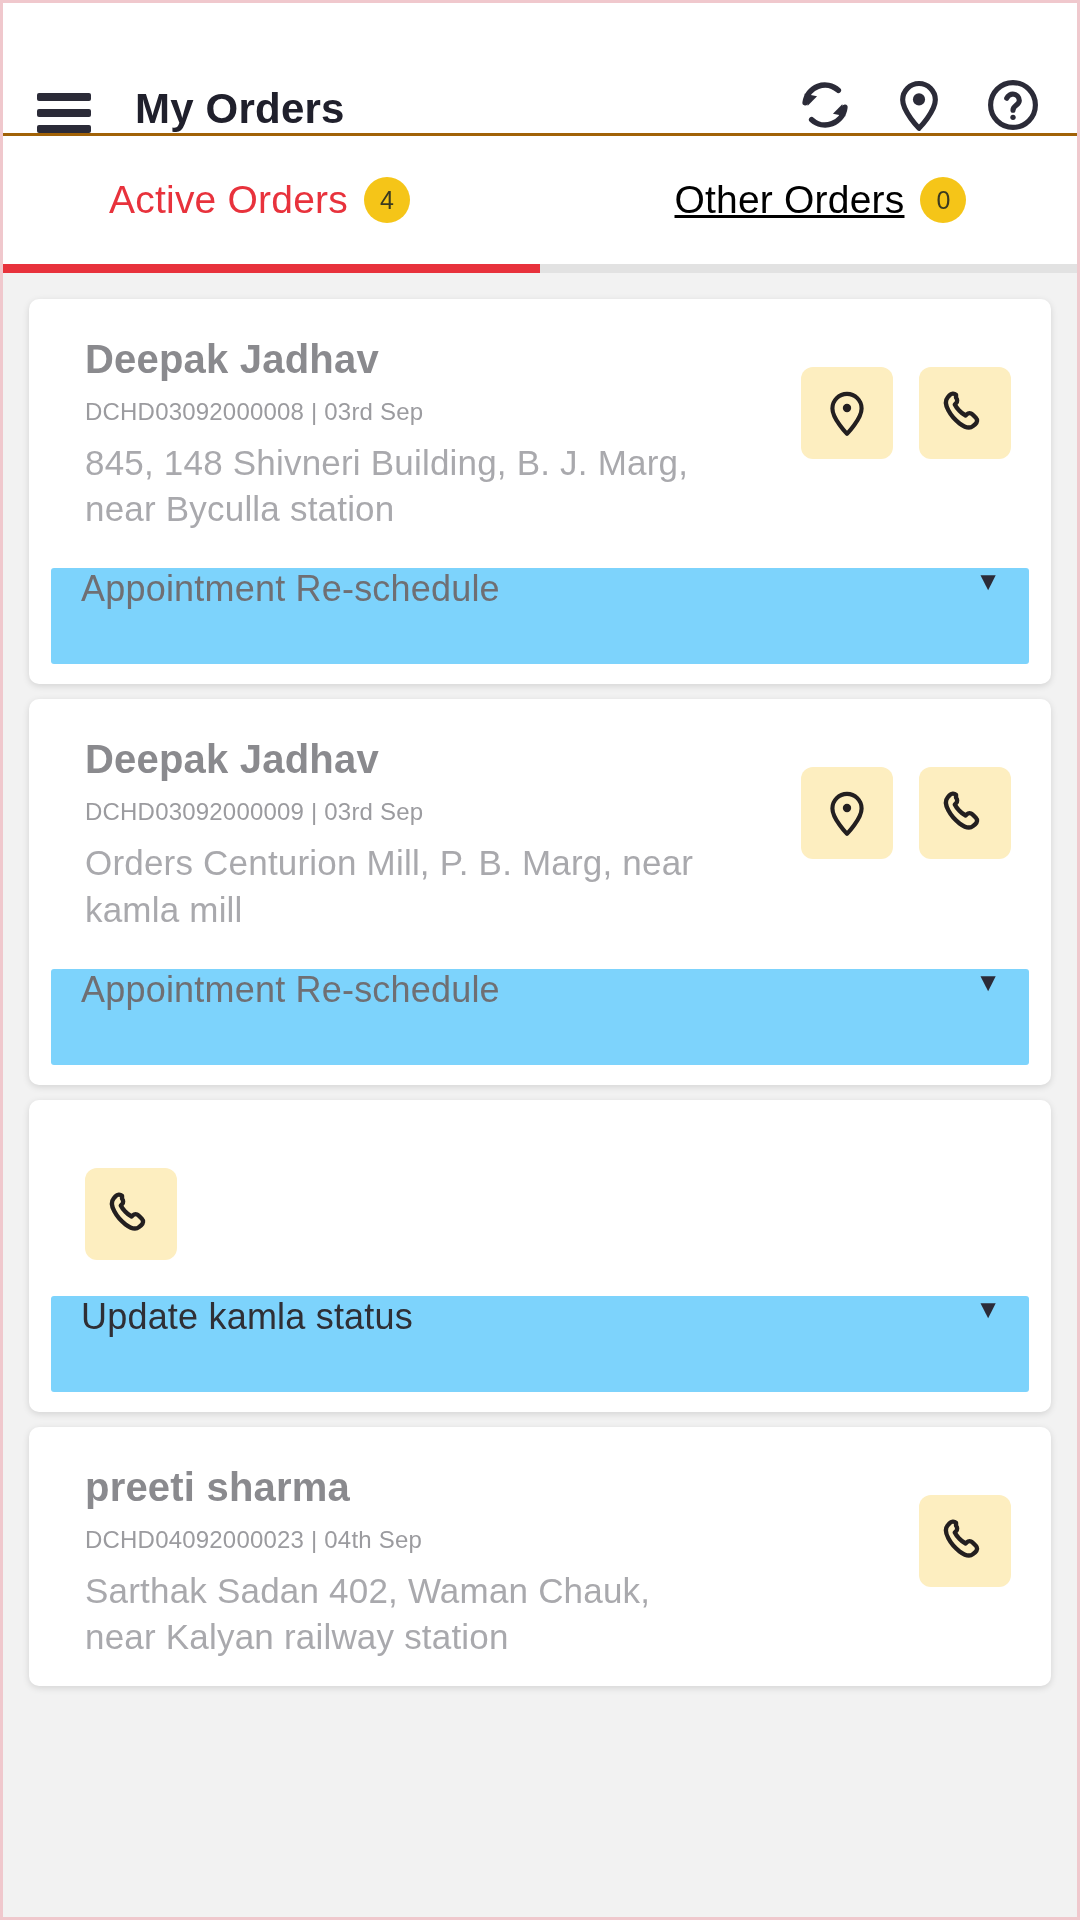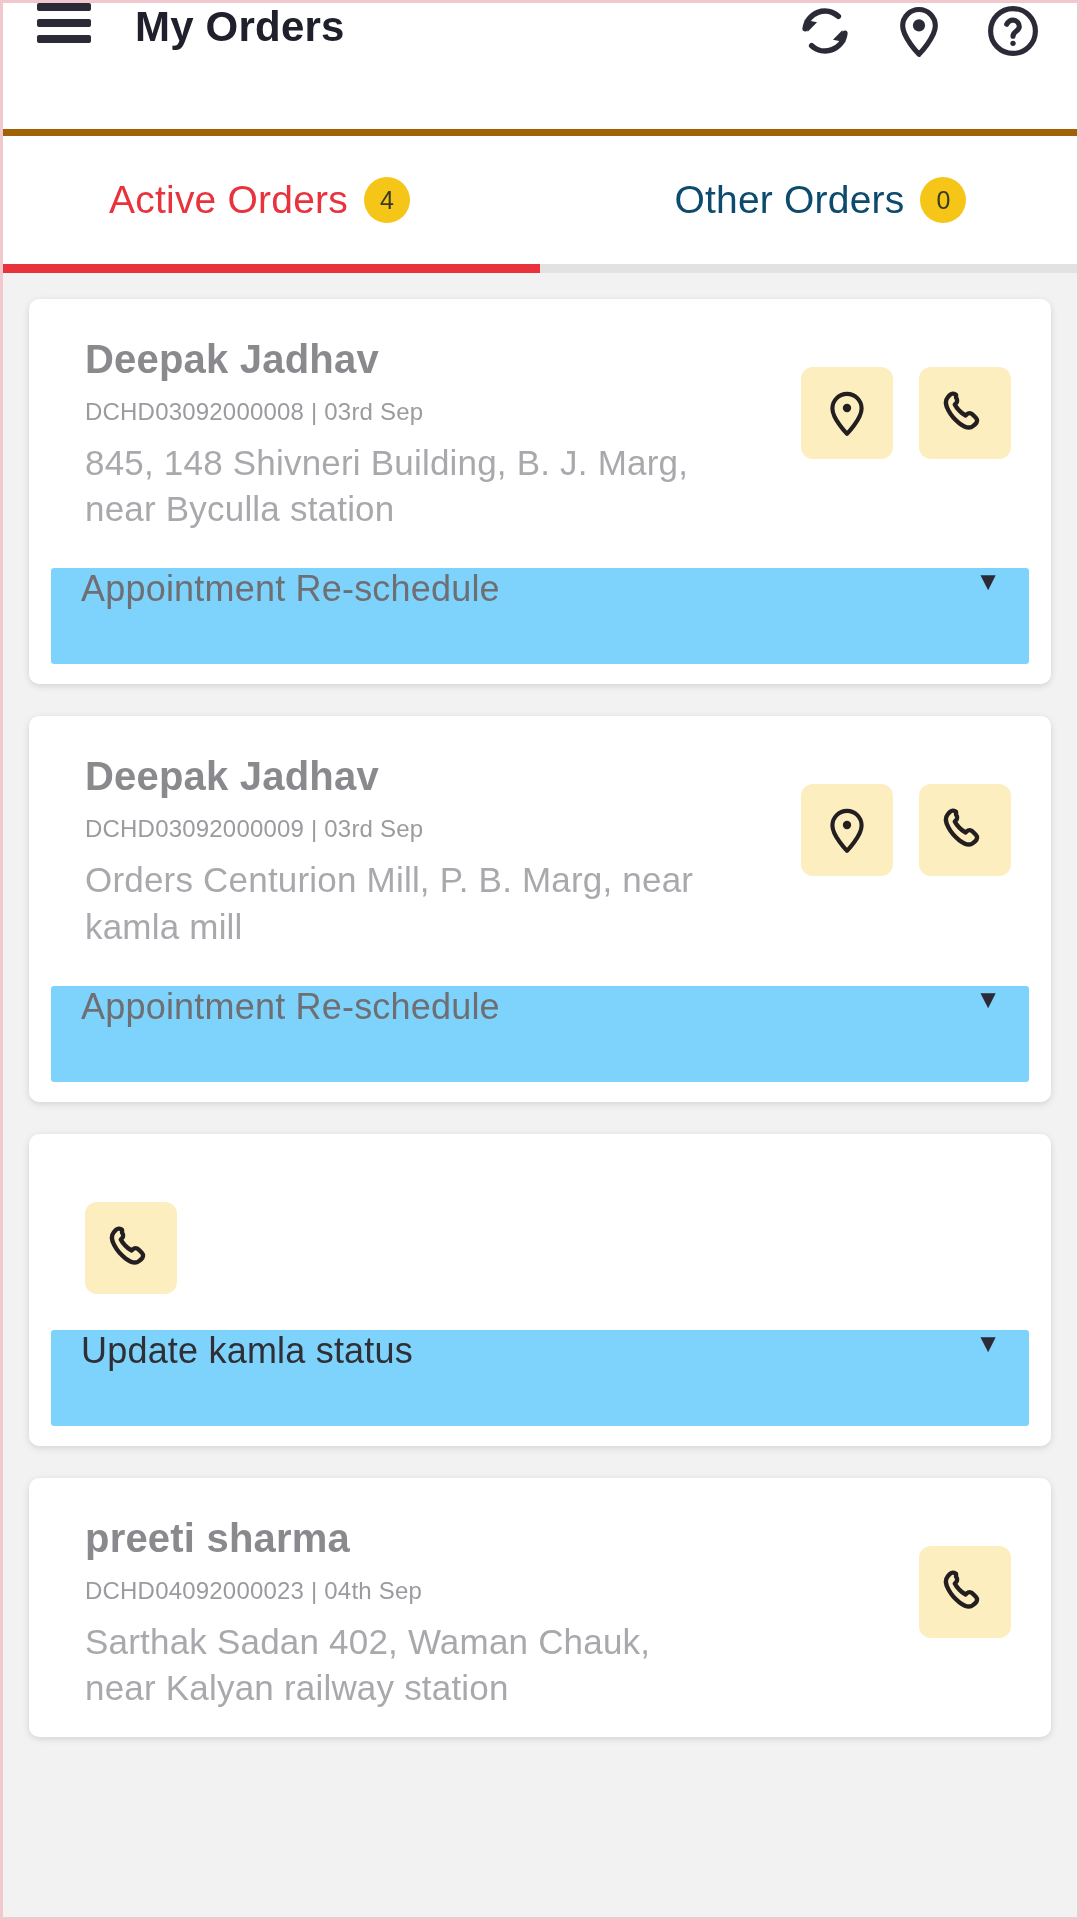--- a/index.html
+++ b/index.html
@@ -15,23 +15,23 @@
     background: #f2f2f2;
     border: 3px solid #f0c8cd;
     overflow: hidden;
   }
 
   
   #appbar {
     height: 133px;
     background: #ffffff;
     display: flex;
-    align-items: flex-start;
+    align-items: flex-end;
     padding: 0 36px 0 34px;
-    border-bottom: 7px solid #a16207;
+    border-bottom: 3px solid #a16207;
   }
   #hamburger {
     width: 54px; height: 40px;
     display: flex; flex-direction: column;
     justify-content: space-between;
     margin-right: 44px;
     cursor: pointer;
   }
   #hamburger span {
     display: block; height: 8px; width: 100%;
@@ -64,21 +64,21 @@
     flex: 1 1 0;
     height: 100%;
     display: flex;
     align-items: center;
     justify-content: center;
     gap: 16px;
     cursor: pointer;
   }
   .tab-label { font-size: 39px; letter-spacing: 0.2px; }
   .tab.active .tab-label { color: #e8323c; }
-  .tab.inactive .tab-label { color: #0c4a6e; }
+  .tab.inactive .tab-label { color: #000000; text-decoration: underline; }
   .tab-badge {
     min-width: 46px; height: 46px;
     border-radius: 50%;
     background: #f5c518;
     color: #3a3a20;
     font-size: 25px;
     display: flex; align-items: center; justify-content: center;
     padding: 0 6px;
   }
   #tabs-underline {
@@ -88,21 +88,21 @@
   }
   #tabs-underline .seg { flex: 1 1 0; height: 100%; }
   #tabs-underline .seg.active { background: #e8323c; }
   #tabs-underline .seg.idle { background: #e2e2e2; }
 
   
   #list {
     padding: 26px 26px 0 26px;
     display: flex;
     flex-direction: column;
-    gap: 32px;
+    gap: 15px;
   }
   .card {
     background: #ffffff;
     border-radius: 10px;
     box-shadow: 0 2px 7px rgba(0,0,0,0.13);
     overflow: hidden;
   }
   .card-body {
     display: flex;
     align-items: flex-start;

